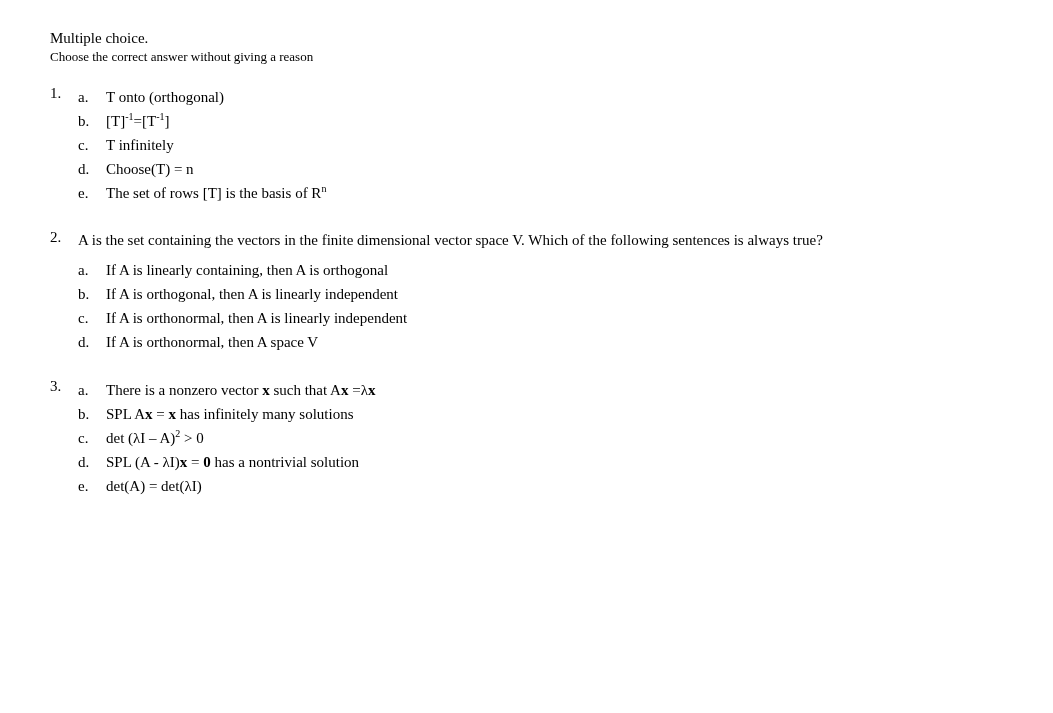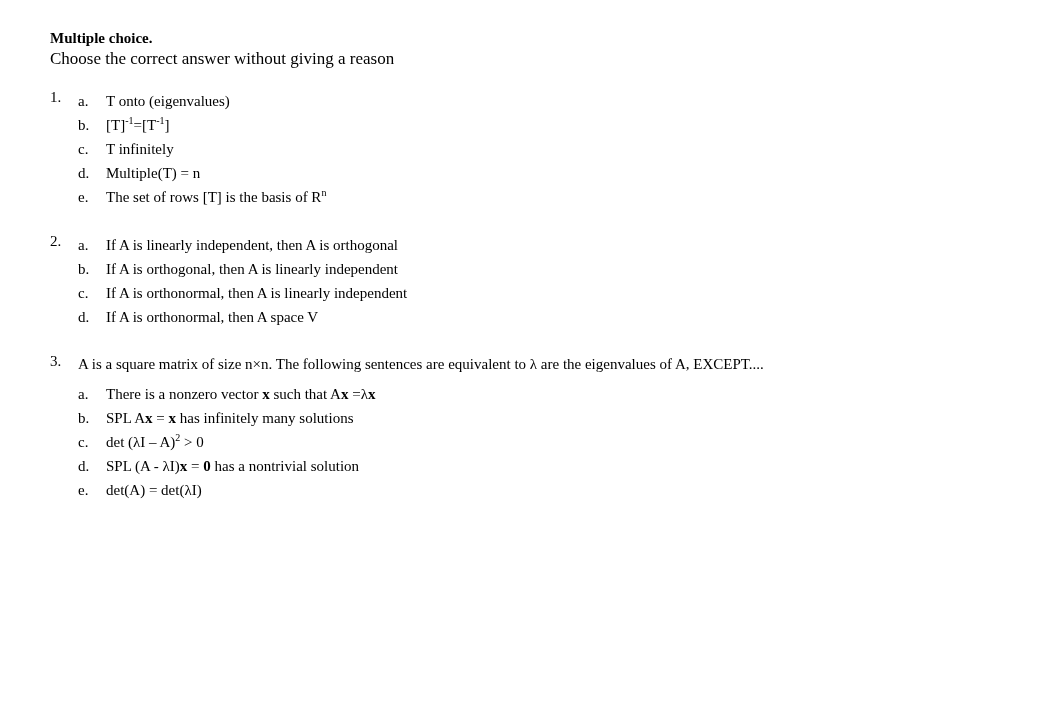--- a/index.html
+++ b/index.html
@@ -16,27 +16,27 @@
       padding: 30px 50px;
       max-width: 1053px;
       min-height: 713px;
     }
 
     .header {
       margin-bottom: 20px;
     }
 
     .header-title {
-      font-weight: bold;
+      font-weight: normal;
       font-size: 15px;
       margin-bottom: 2px;
     }
 
     .header-subtitle {
-      font-size: 17px;
+      font-size: 13px;
     }
 
     .questions-list {
       list-style: none;
       padding: 0;
     }
 
     .question-item {
       display: flex;
       margin-bottom: 24px;
@@ -91,72 +91,72 @@
 </div>
 
 <ol class="questions-list">
 
   <li class="question-item">
     <span class="question-number">1.</span>
     <div class="question-content">
       <ul class="options-list">
         <li class="option-item">
           <span class="option-label">a.</span>
-          <span class="option-text">T onto (eigenvalues)</span>
+          <span class="option-text">T onto (orthogonal)</span>
         </li>
         <li class="option-item">
           <span class="option-label">b.</span>
           <span class="option-text">[T]<sup>-1</sup>=[T<sup>-1</sup>]</span>
         </li>
         <li class="option-item">
           <span class="option-label">c.</span>
           <span class="option-text">T infinitely</span>
         </li>
         <li class="option-item">
           <span class="option-label">d.</span>
-          <span class="option-text">Multiple(T) = n</span>
+          <span class="option-text">Choose(T) = n</span>
         </li>
         <li class="option-item">
           <span class="option-label">e.</span>
           <span class="option-text">The set of rows [T] is the basis of R<sup>n</sup></span>
         </li>
       </ul>
     </div>
   </li>
 
   <li class="question-item">
     <span class="question-number">2.</span>
     <div class="question-content">
+      <div class="question-text">
+        A is the set containing the vectors in the finite dimensional vector space V. Which of the following sentences is always true?
+      </div>
       <ul class="options-list">
         <li class="option-item">
           <span class="option-label">a.</span>
-          <span class="option-text">If A is linearly independent, then A is orthogonal</span>
+          <span class="option-text">If A is linearly containing, then A is orthogonal</span>
         </li>
         <li class="option-item">
           <span class="option-label">b.</span>
           <span class="option-text">If A is orthogonal, then A is linearly independent</span>
         </li>
         <li class="option-item">
           <span class="option-label">c.</span>
           <span class="option-text">If A is orthonormal, then A is linearly independent</span>
         </li>
         <li class="option-item">
           <span class="option-label">d.</span>
           <span class="option-text">If A is orthonormal, then A space V</span>
         </li>
       </ul>
     </div>
   </li>
 
   <li class="question-item">
     <span class="question-number">3.</span>
     <div class="question-content">
-      <div class="question-text">
-        A is a square matrix of size n×n. The following sentences are equivalent to λ are the eigenvalues of A, EXCEPT....
-      </div>
       <ul class="options-list">
         <li class="option-item">
           <span class="option-label">a.</span>
           <span class="option-text">There is a nonzero vector <strong>x</strong> such that A<strong>x</strong> =λ<strong>x</strong></span>
         </li>
         <li class="option-item">
           <span class="option-label">b.</span>
           <span class="option-text">SPL A<strong>x</strong> = <strong>x</strong> has infinitely many solutions</span>
         </li>
         <li class="option-item">

